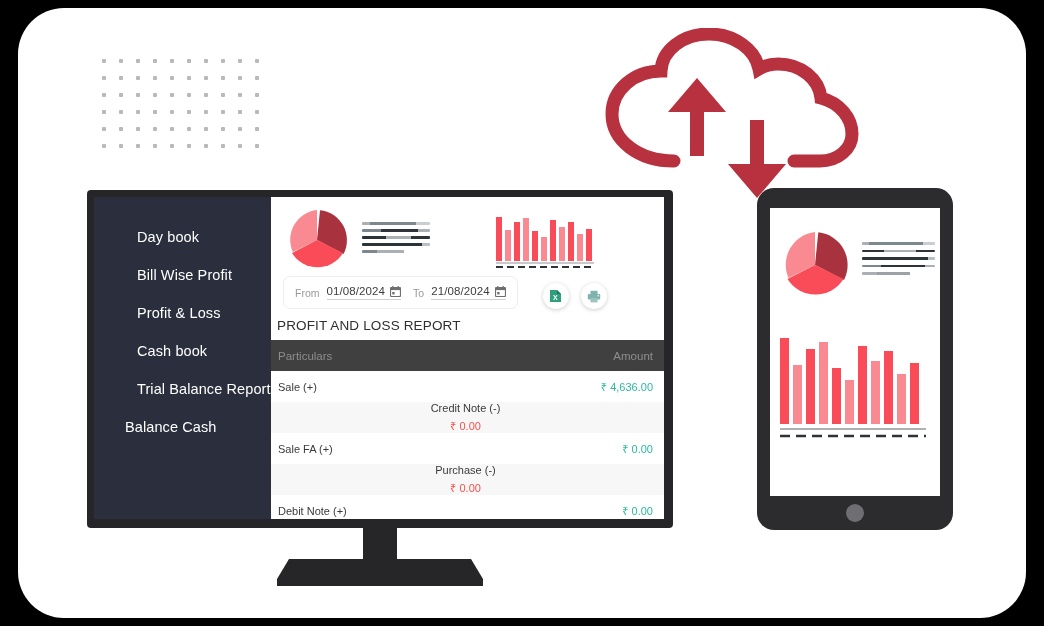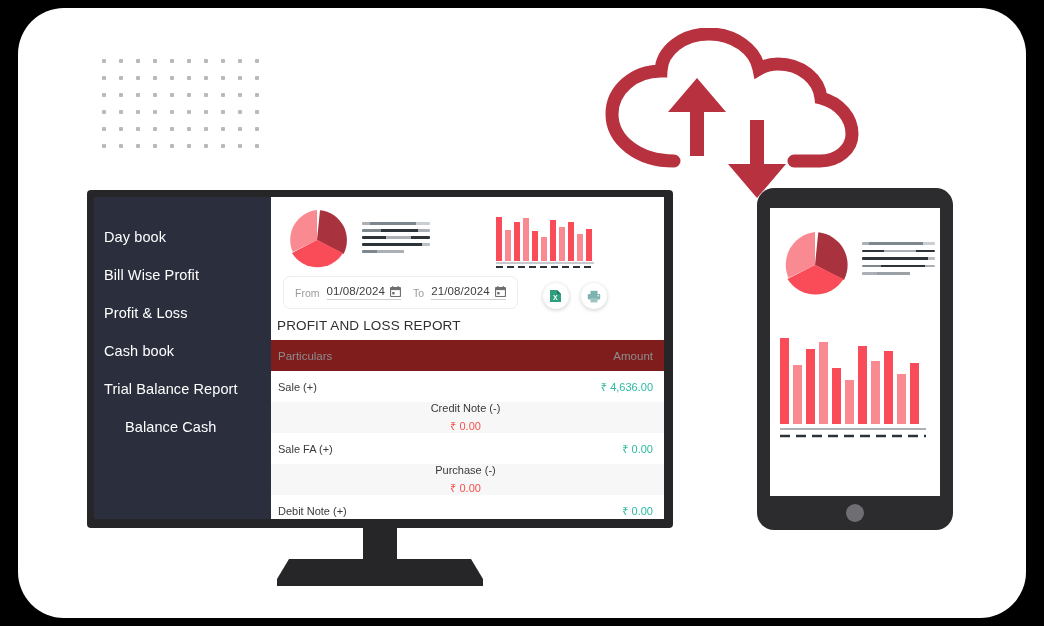--- a/index.html
+++ b/index.html
@@ -72,21 +72,21 @@
     width: 177px;
     background: #2b2f3d;
     flex: 0 0 177px;
     padding-top: 21px;
     box-sizing: border-box;
   }
   .side-item {
     color: #ffffff;
     font-size: 14.5px;
     letter-spacing: .1px;
-    padding: 0 0 0 10px;
+    padding: 0 0 0 43px;
     height: 38px;
     line-height: 38px;
     white-space: nowrap;
     overflow: hidden;
   }
   .side-item.indent { padding-left: 31px; }
 
   
   .pane {
     flex: 1 1 auto;
@@ -173,21 +173,21 @@
   
   .tbl { margin-top: 7px; }
   .tbl-row {
     display: flex;
     justify-content: space-between;
     align-items: center;
     height: 31px;
     padding: 0 11px 0 7px;
     box-sizing: border-box;
   }
-  .tbl-head { background: #7f1d1d; }
+  .tbl-head { background: #404040; }
   .tbl-head .c { color: #8d8d8d; font-size: 11.5px; }
   .tbl-row.alt { background: #f7f7f7; flex-direction: column; }
   .cell-name { font-size: 11px; color: #3a3a3a; }
   .cell-amt { font-size: 11px; }
   .amt-pos { color: #2bb9a0; }
   .amt-neg { color: #f4514e; }
 
   
   .neck {
     position: absolute;

